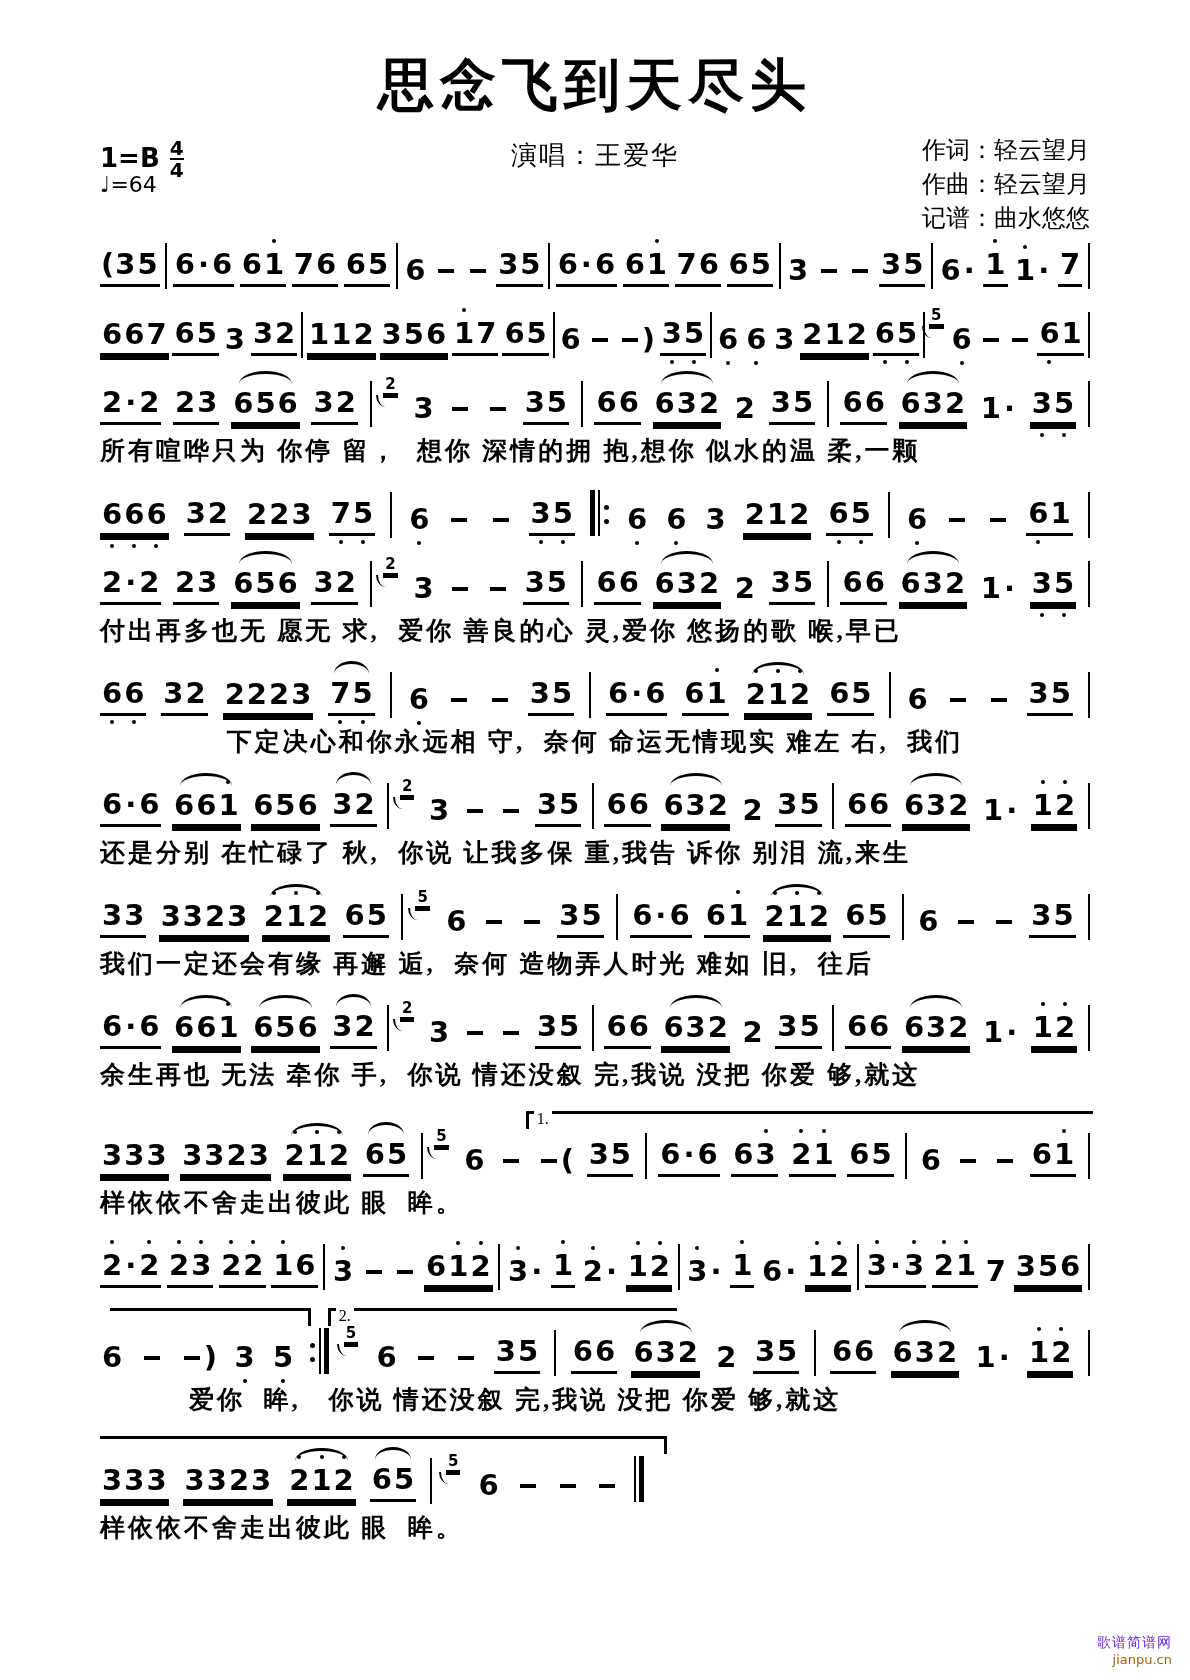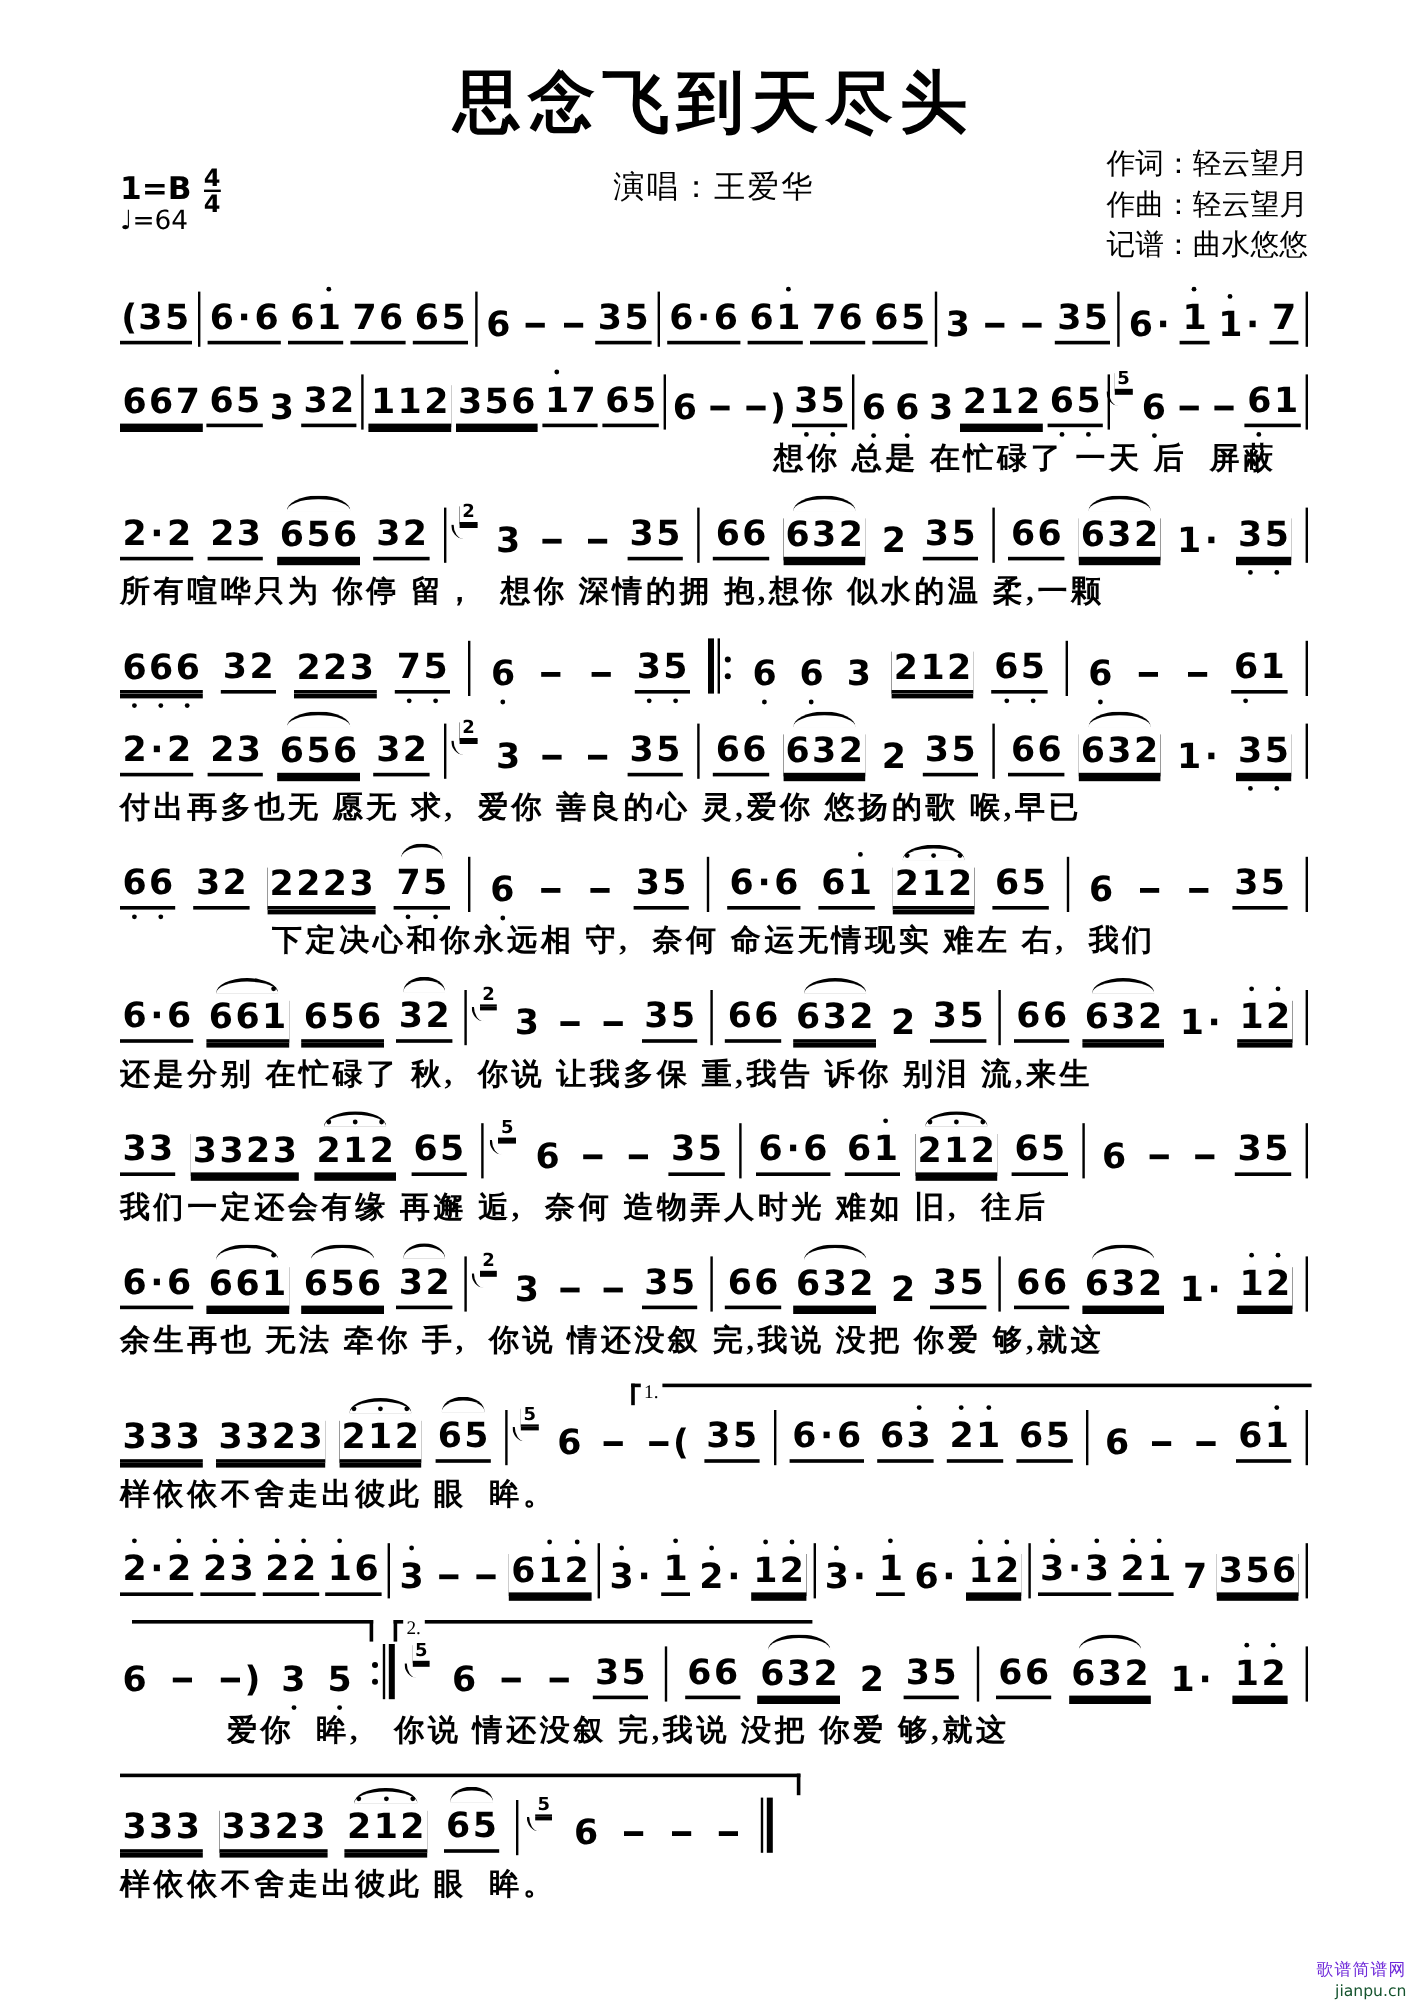--- a/index.html
+++ b/index.html
@@ -12,21 +12,21 @@
   #performer{position:absolute;top:138px;left:0;width:100%;text-align:center;
              font-size:26px;letter-spacing:2px;}
   #keyblock{position:absolute;left:100px;top:138px;font-family:"DejaVu Sans",sans-serif;
             font-weight:700;font-size:26px;}
   #keyblock .frac{display:inline-block;vertical-align:middle;margin-left:10px;text-align:center;
                   font-size:20px;line-height:20px;}
   #keyblock .frac b{display:block;}
   #keyblock .frac b:last-child{border-top:2px solid #000;}
   #tempo{position:absolute;left:100px;top:172px;font-family:"DejaVu Sans",sans-serif;
          font-weight:400;font-size:22px;}
-  #credits{position:absolute;right:100px;top:120px;text-align:left;font-size:24px;line-height:34px;margin-left:20px;}
+  #credits{position:absolute;right:100px;top:133px;text-align:left;font-size:24px;line-height:34px;margin-left:20px;}
   
   #score{position:relative;padding:6px 100px 0 100px;}
   .sys{position:relative;margin-bottom:13px;}
   .sys.has-volta{margin-top:30px;}
   .notes{display:flex;justify-content:space-between;align-items:flex-end;width:100%;
          font-family:"DejaVu Sans",sans-serif;font-weight:700;font-size:29px;height:56px;}
   .tok{position:relative;display:flex;align-items:flex-end;padding:0 1px;}
   .n{position:relative;display:inline-block;line-height:34px;padding:0 1px;}
   .n i{position:absolute;left:50%;transform:translateX(-50%);width:4px;height:4px;
        background:#000;border-radius:50%;}
@@ -54,21 +54,21 @@
   .lyr{white-space:pre;font-size:25px;font-weight:700;letter-spacing:3px;margin-top:9px;
        font-family:"Liberation Serif",serif;}
   .volta{position:absolute;top:-10px;height:15px;border-top:3px solid #000;}
   .volta.t-left{border-left:3px solid #000;}
   .volta.t-right{border-right:3px solid #000;}
   .volta span{position:absolute;left:5px;top:-4px;font-size:16px;font-weight:400;
               background:#fff;padding:0 3px;font-family:"Liberation Serif",serif;}
   
   #footer{position:absolute;right:18px;bottom:12px;text-align:right;line-height:17px;}
   #footer .site{font-size:14px;color:#6d28d9;letter-spacing:1px;}
-  #footer .url{font-size:13px;color:#14532d;font-family:"DejaVu Sans",sans-serif;}
+  #footer .url{font-size:13px;color:#a16207;font-family:"DejaVu Sans",sans-serif;}
 </style>
 </head>
 <body>
 
 <div id="header">
   <div id="performer">演唱：王爱华</div>
   <div id="title">思念飞到天尽头</div>
   <div id="keyblock">
     <span>1=B</span><span class="frac"><b>4</b><b>4</b></span>
   </div>
@@ -251,21 +251,20 @@
         </span>
         <span class="tok">
           <i class="dash"></i>
         </span>
         <span class="tok u1">
           <span class="n">6<i class="lo"></i></span>
           <span class="n">1</span>
         </span>
         <span class="bar"></span>
       </div>
-      <div class="lyr" style="padding-left: 55%;">想你 总是 在忙碌了 一天 后  屏蔽</div>
     </div>
     <div class="sys">
       <div class="notes">
         <span class="tok u1">
           <span class="n">2</span>
           <span class="mdot">·</span>
           <span class="n">2</span>
         </span>
         <span class="tok u1">
           <span class="n">2</span>

